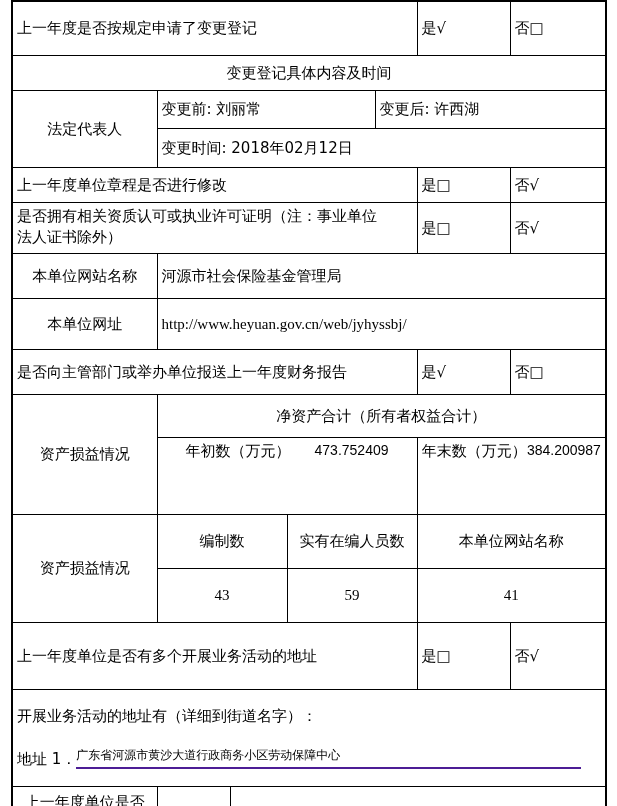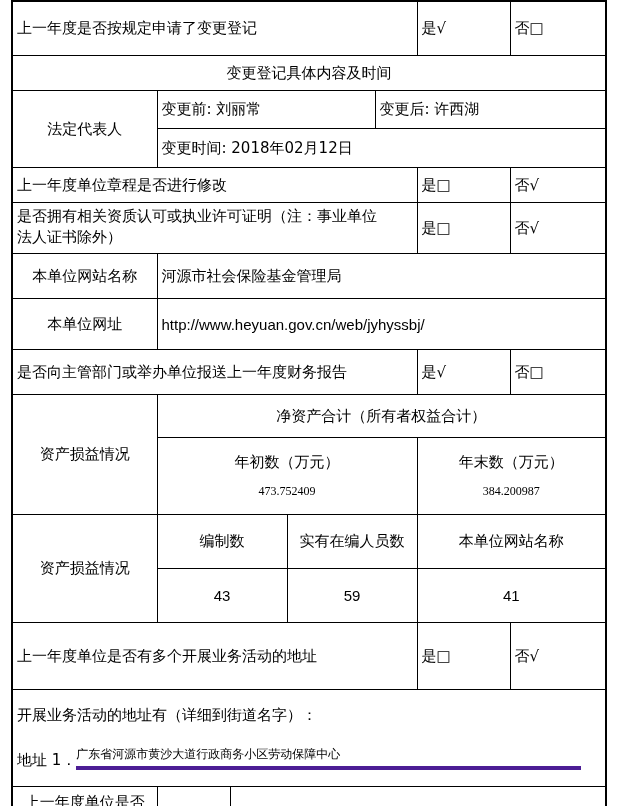--- a/index.html
+++ b/index.html
@@ -33,32 +33,32 @@
   tr.h36 td{height:34px;}
   tr.h70 td{height:68px;}
   tr.h60 td{height:58px;}
   tr.h90 td{height:88px;}
   tr.h83 td{height:81px;}
   
   td.q{text-align:left;padding-left:13px;padding-right:10px;}
   td.yn{text-align:left;padding-left:12px;}
   td.center{text-align:center;}
   td.val{text-align:left;padding-left:12px;}
-  td.serif{font-family:Liberation Sans, sans-serif;font-size:14px;margin-left:48px;}
+  td.serif{font-family:Liberation Serif, serif;font-size:14px;margin-left:48px;}
   .qwrap{display:inline-block;line-height:21px;font-family:Liberation Mono, monospace;}
   .qwrap.narrow{max-width:366px;}
   td.stack{vertical-align:middle;}
-  .stackbox{display:flex;flex-direction:column;justify-content:space-evenly;height:68px;text-align:center;}
+  .stackbox{display:flex;justify-content:space-evenly;height:68px;text-align:center;}
   .stackbox .lbl{font-size:15px;}
-  .stackbox .num{font-family:Liberation Serif, serif;font-size:12px;}
+  .stackbox .num{font-family:Liberation Sans, sans-serif;font-size:14px;}
   td.addrcell{vertical-align:top;padding:13px 0 0 22px;text-align:left;border-radius:24px;}
   .addr-line{margin-top:21px;white-space:nowrap;}
   .addr-label{font-size:15px;}
   .addr-underline{
-    display:inline-block;width:505px;border-bottom:4px solid #4c1d95;
+    display:inline-block;width:505px;border-bottom:2px solid #4c1d95;
     font-size:12px;padding-bottom:3px;vertical-align:bottom;
   }
   td.perf-label{text-align:center;padding:0 12px;margin-top:48px;}
   .perf-text{display:inline-block;width:122px;line-height:22px;text-align:center;}
   td.perf-yn{text-align:center;}
   .perf-yn-box{line-height:22px;}
 </style>
 </head>
 <body>
 <div class="page">

